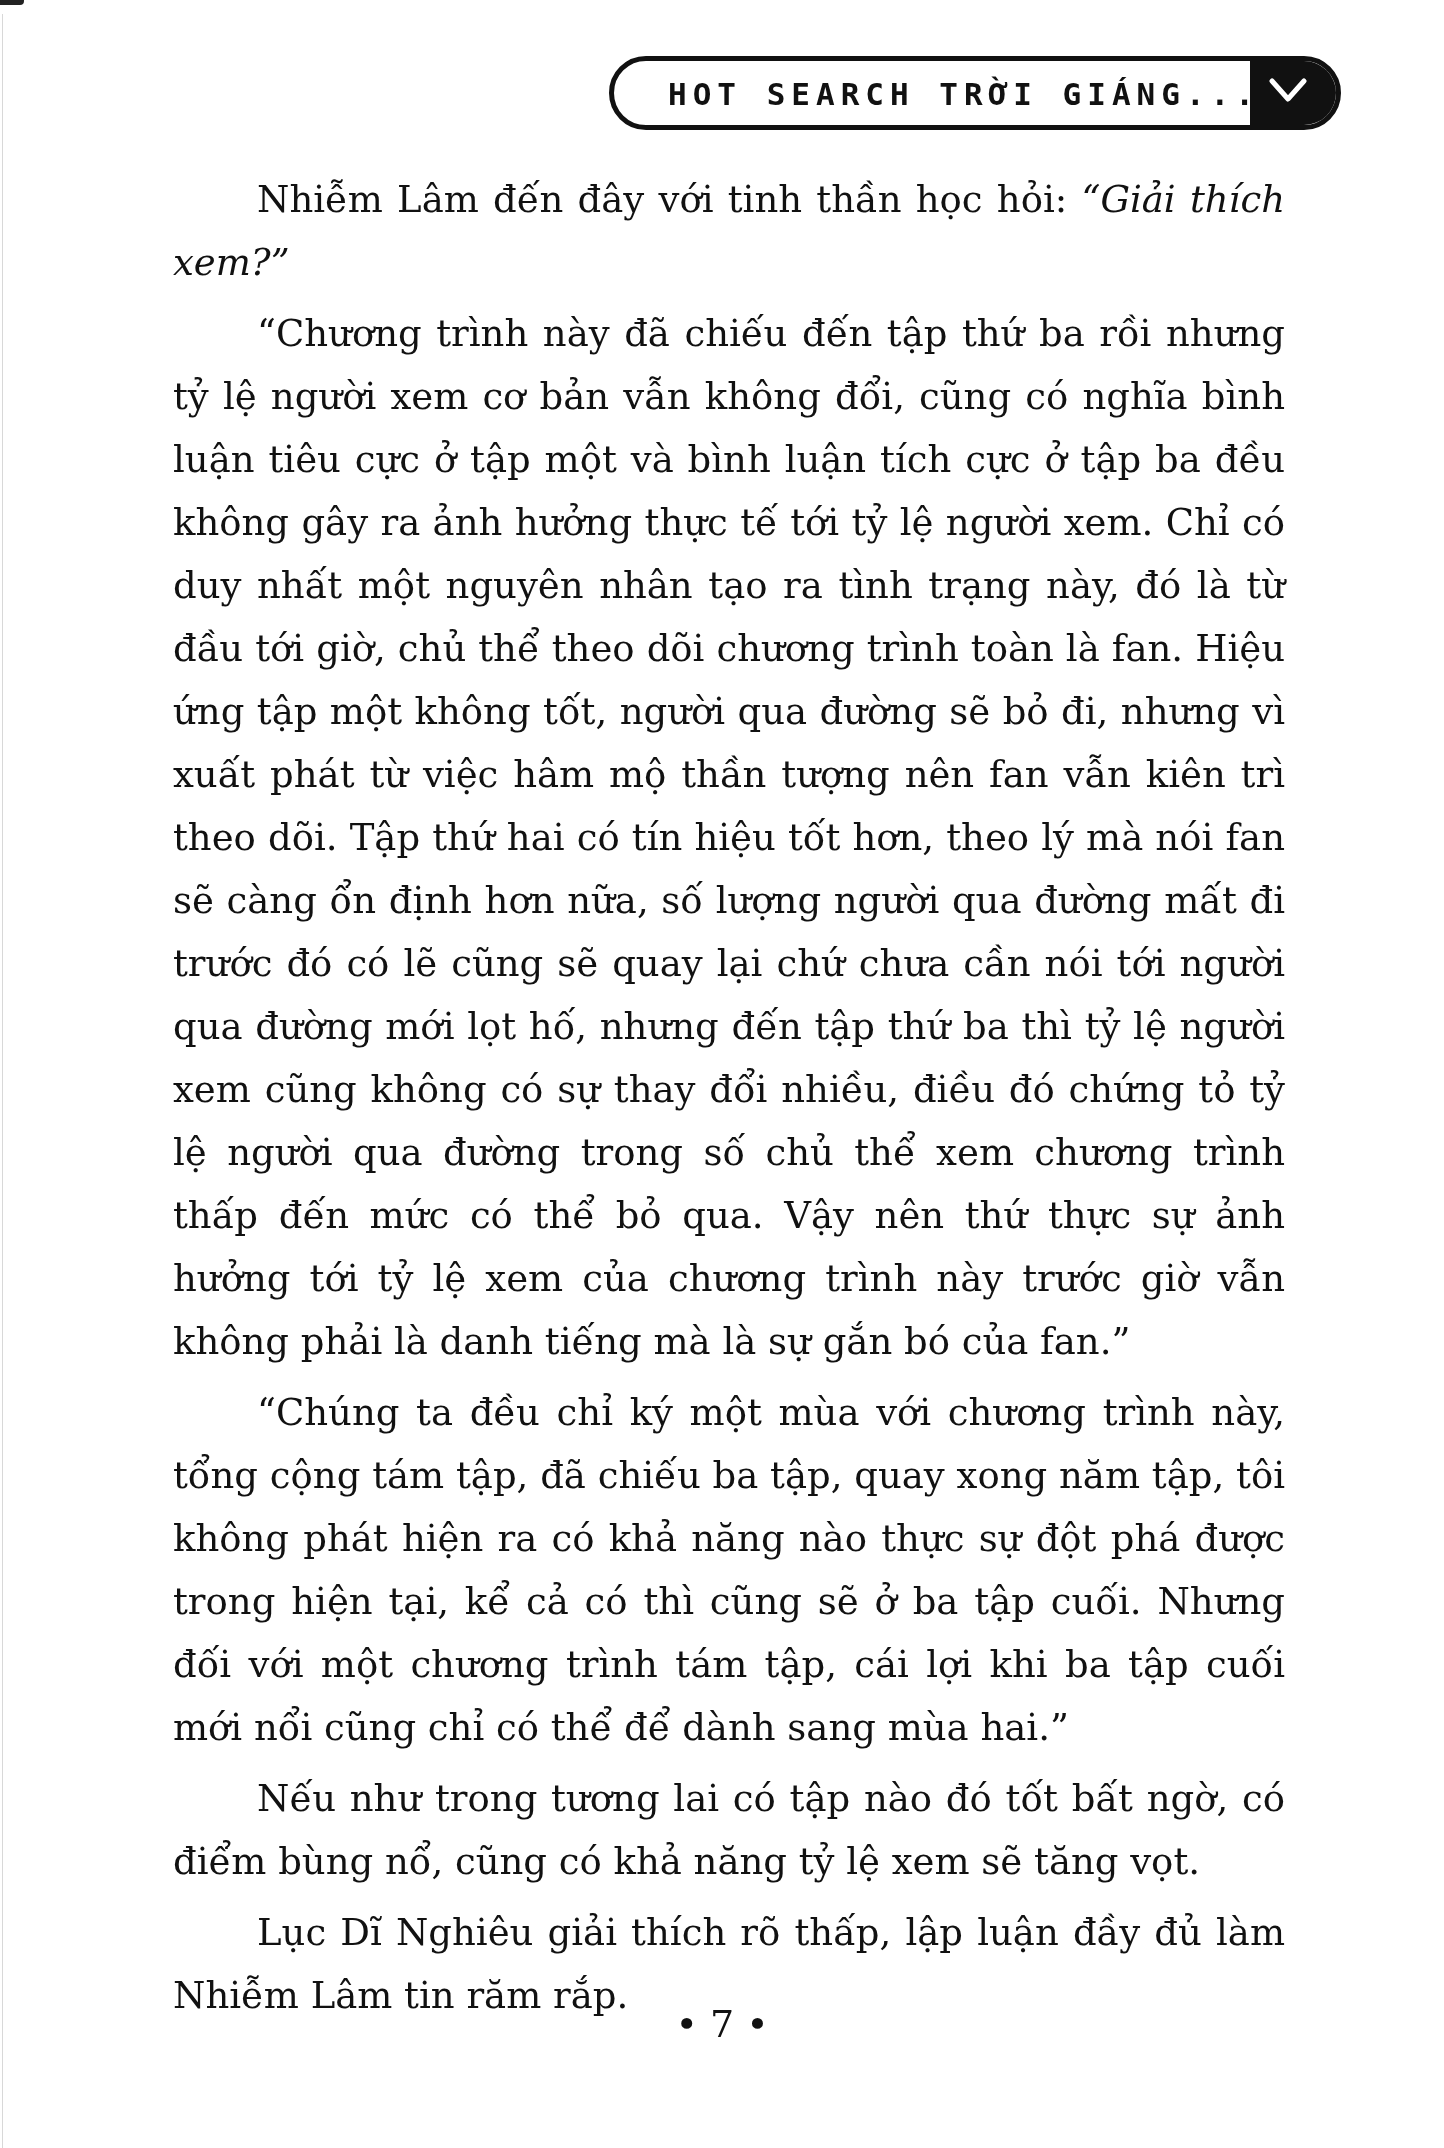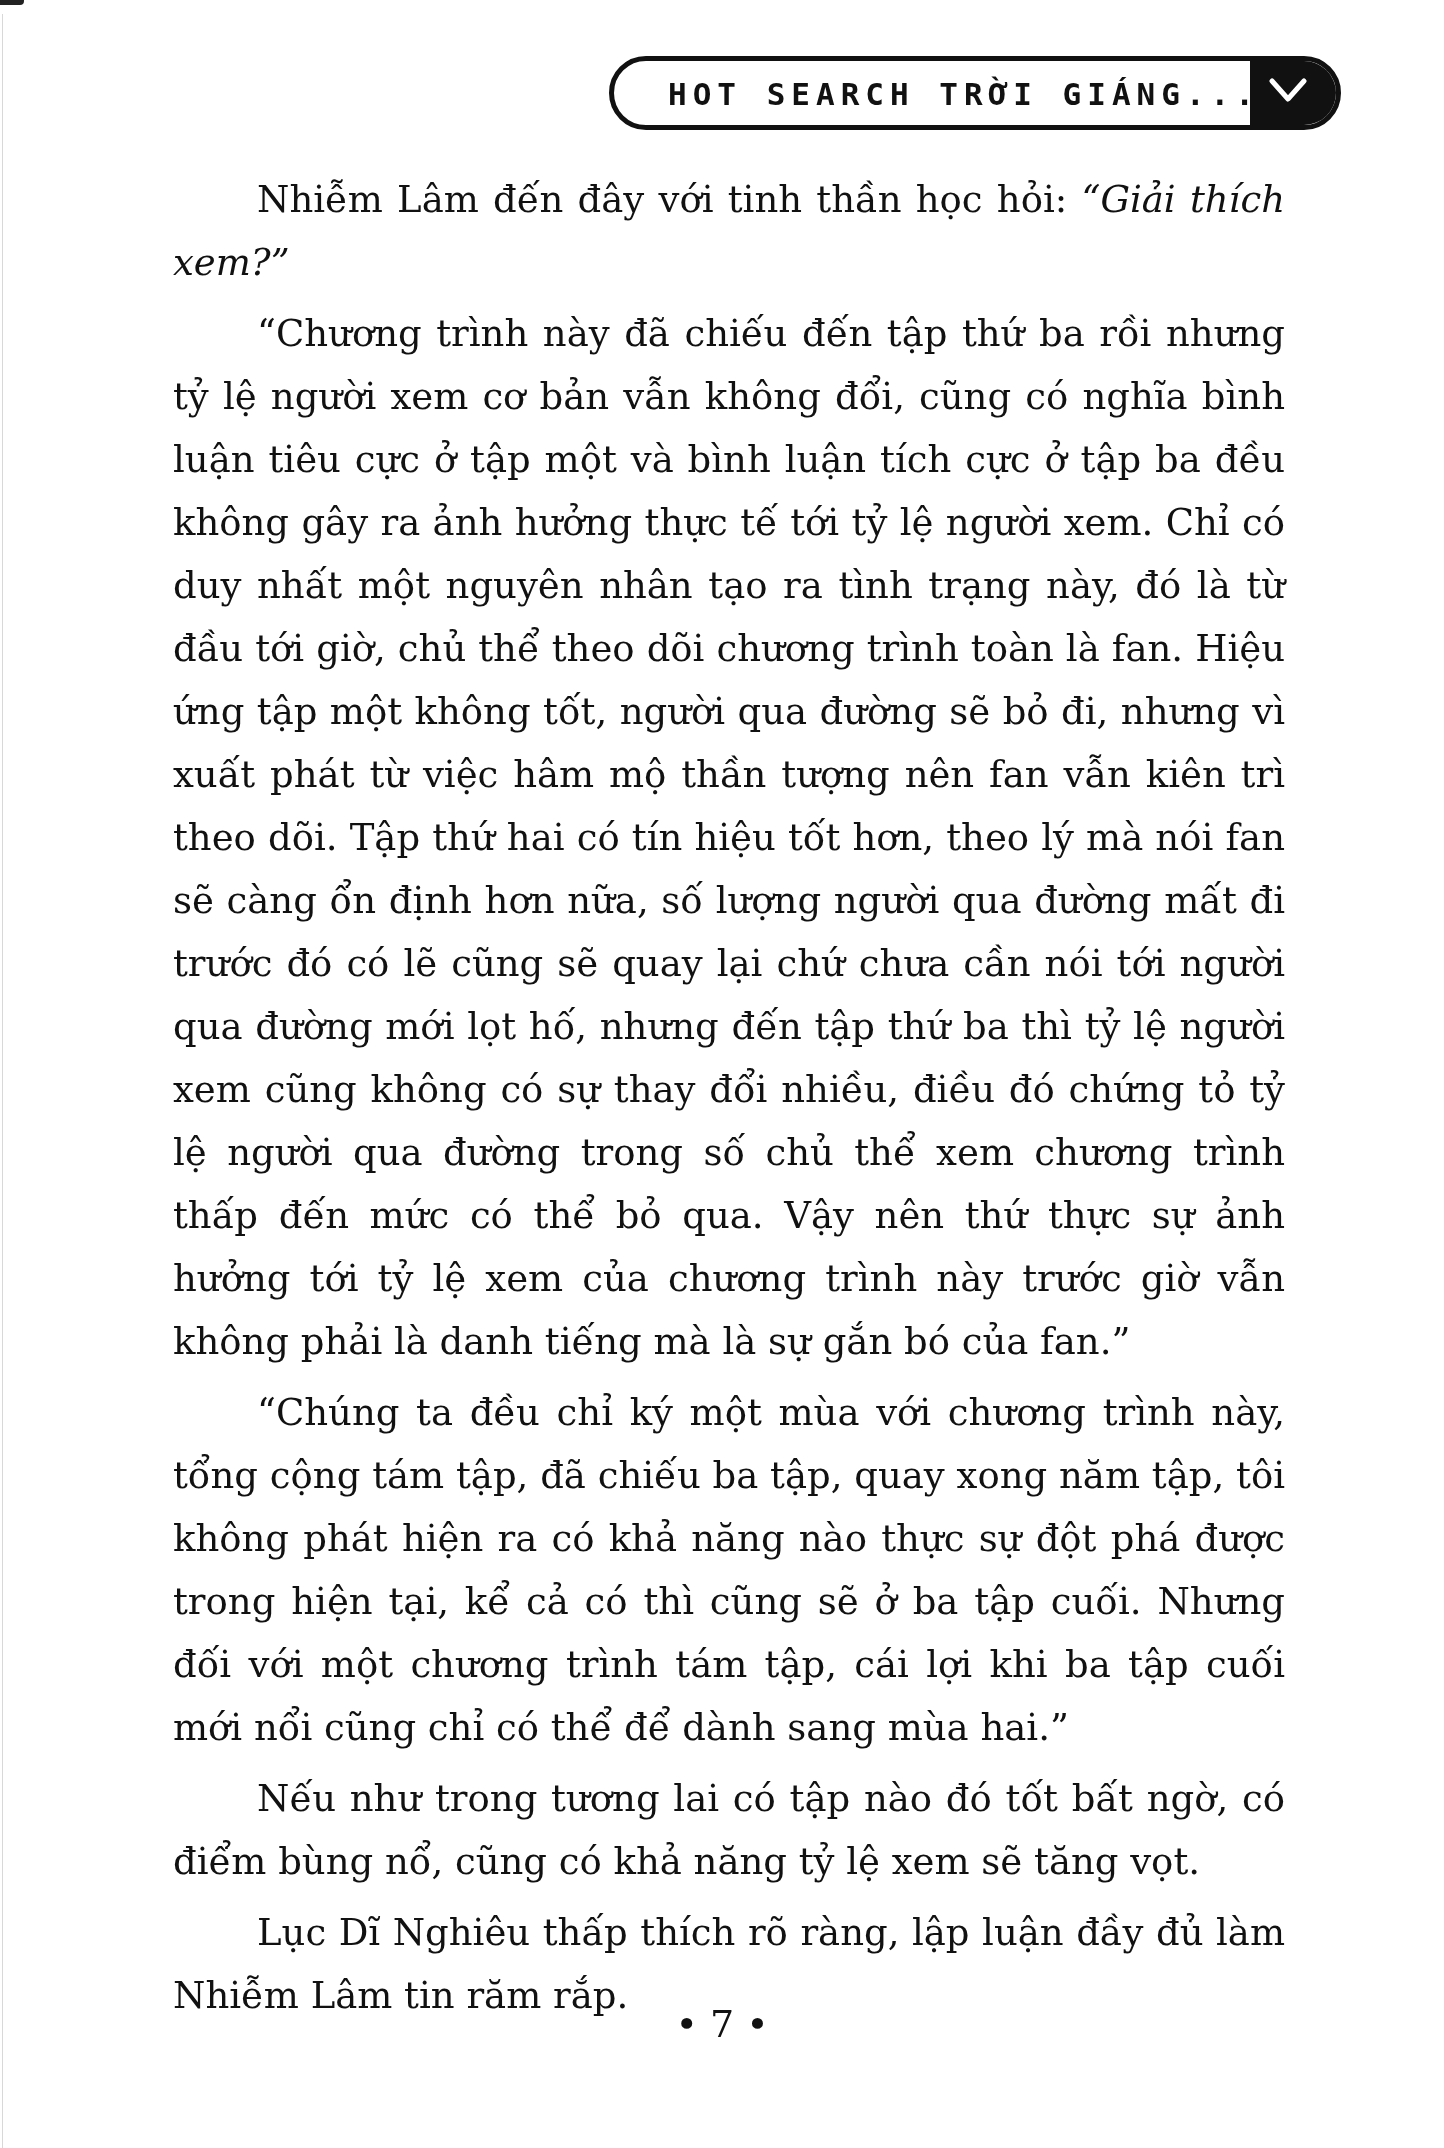--- a/index.html
+++ b/index.html
@@ -64,16 +64,16 @@
       <polyline points="4,6 20,24 36,6" fill="none" stroke="#ffffff" stroke-width="5" stroke-linecap="round" stroke-linejoin="round"></polyline>
     </svg>
   </div>
 </div>
 
 <div class="body-text">
   <p class="para"><span>Nhiễm Lâm đến đây với tinh thần học hỏi: </span><span class="it">“Giải thích xem?”</span></p>
   <p class="para">“Chương trình này đã chiếu đến tập thứ ba rồi nhưng tỷ lệ người xem cơ bản vẫn không đổi, cũng có nghĩa bình luận tiêu cực ở tập một và bình luận tích cực ở tập ba đều không gây ra ảnh hưởng thực tế tới tỷ lệ người xem. Chỉ có duy nhất một nguyên nhân tạo ra tình trạng này, đó là từ đầu tới giờ, chủ thể theo dõi chương trình toàn là fan. Hiệu ứng tập một không tốt, người qua đường sẽ bỏ đi, nhưng vì xuất phát từ việc hâm mộ thần tượng nên fan vẫn kiên trì theo dõi. Tập thứ hai có tín hiệu tốt hơn, theo lý mà nói fan sẽ càng ổn định hơn nữa, số lượng người qua đường mất đi trước đó có lẽ cũng sẽ quay lại chứ chưa cần nói tới người qua đường mới lọt hố, nhưng đến tập thứ ba thì tỷ lệ người xem cũng không có sự thay đổi nhiều, điều đó chứng tỏ tỷ lệ người qua đường trong số chủ thể xem chương trình thấp đến mức có thể bỏ qua. Vậy nên thứ thực sự ảnh hưởng tới tỷ lệ xem của chương trình này trước giờ vẫn không phải là danh tiếng mà là sự gắn bó của fan.”</p>
   <p class="para">“Chúng ta đều chỉ ký một mùa với chương trình này, tổng cộng tám tập, đã chiếu ba tập, quay xong năm tập, tôi không phát hiện ra có khả năng nào thực sự đột phá được trong hiện tại, kể cả có thì cũng sẽ ở ba tập cuối. Nhưng đối với một chương trình tám tập, cái lợi khi ba tập cuối mới nổi cũng chỉ có thể để dành sang mùa hai.”</p>
   <p class="para">Nếu như trong tương lai có tập nào đó tốt bất ngờ, có điểm bùng nổ, cũng có khả năng tỷ lệ xem sẽ tăng vọt.</p>
-  <p class="para">Lục Dĩ Nghiêu thấp thích rõ ràng, lập luận đầy đủ làm Nhiễm Lâm tin răm rắp.</p>
+  <p class="para">Lục Dĩ Nghiêu giải thích rõ thấp, lập luận đầy đủ làm Nhiễm Lâm tin răm rắp.</p>
 </div>
 
 <div class="page-number">• 7 •</div>
 
 </body></html>

